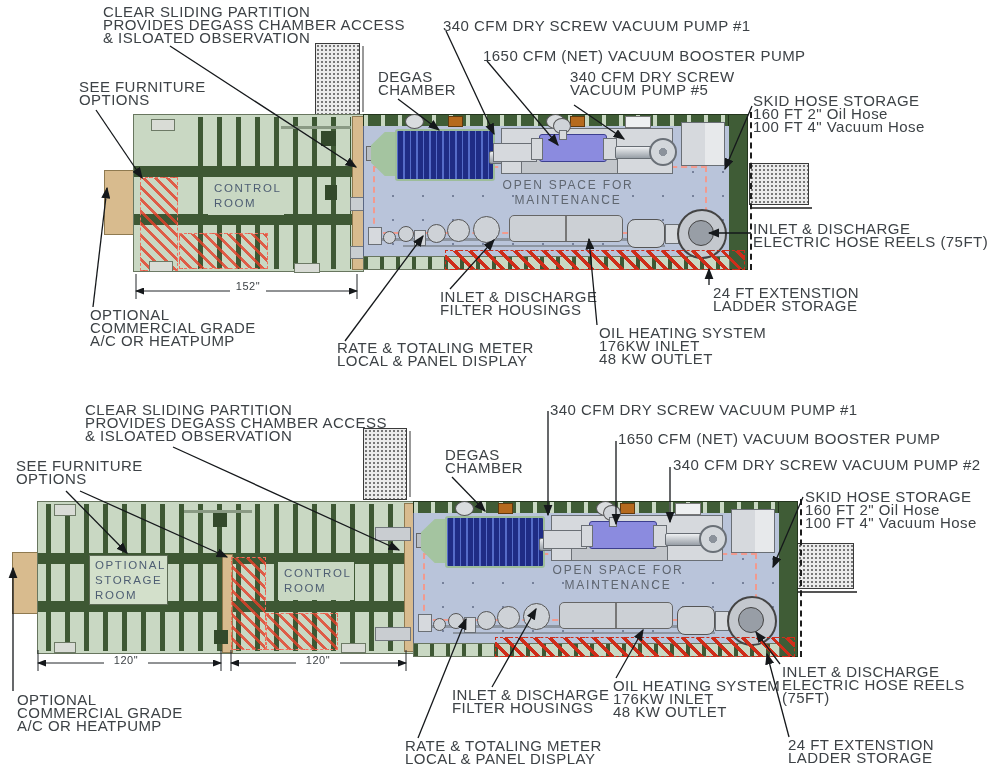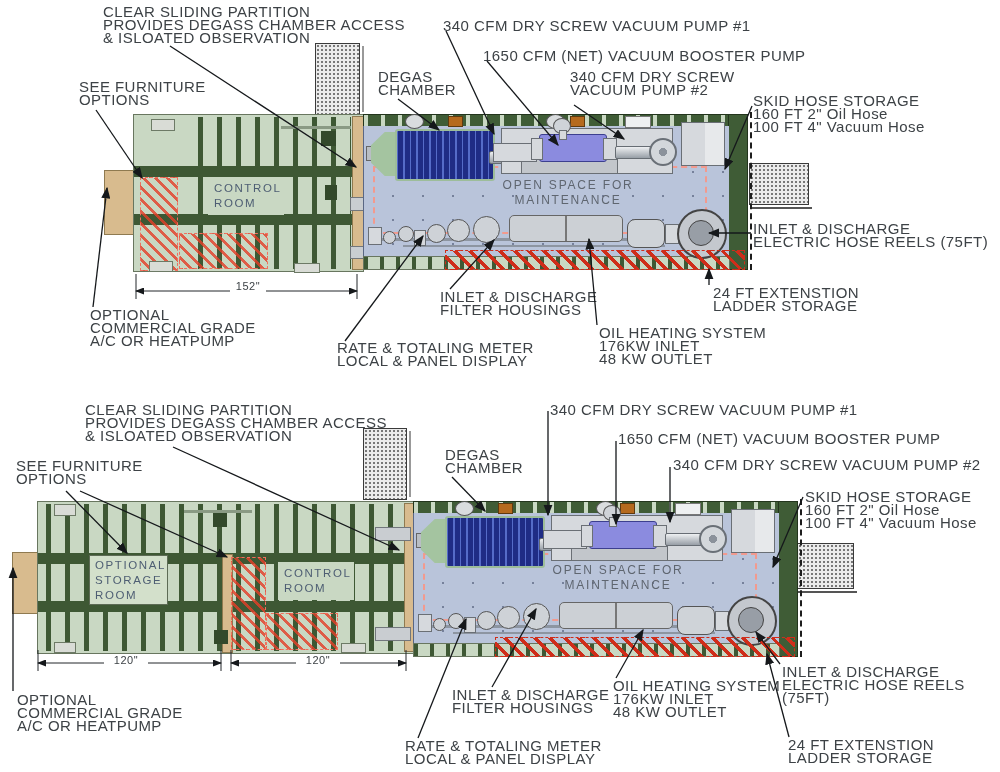--- a/index.html
+++ b/index.html
@@ -163,21 +163,21 @@
     <div class="note" style="left:103px;top:6px;">CLEAR SLIDING PARTITION
 PROVIDES DEGASS CHAMBER ACCESS
 &amp; ISLOATED OBSERVATION</div>
     <div class="note" style="left:79px;top:81px;">SEE FURNITURE
 OPTIONS</div>
     <div class="note" style="left:378px;top:71px;">DEGAS
 CHAMBER</div>
     <div class="note" style="left:443px;top:20px;">340 CFM DRY SCREW VACUUM PUMP #1</div>
     <div class="note" style="left:483px;top:50px;">1650 CFM (NET) VACUUM BOOSTER PUMP</div>
     <div class="note" style="left:570px;top:71px;">340 CFM DRY SCREW
-VACUUM PUMP #2</div>
+VACUUM PUMP #5</div>
     <div class="note" style="left:753px;top:95px;">SKID HOSE STORAGE
 160 FT  2" Oil Hose
 100 FT 4" Vacuum Hose</div>
     <div class="note" style="left:753px;top:223px;">INLET &amp; DISCHARGE
 ELECTRIC HOSE REELS (75FT)</div>
     <div class="note" style="left:713px;top:287px;">24 FT EXTENSTION
 LADDER STORAGE</div>
     <div class="note" style="left:599px;top:327px;">OIL HEATING SYSTEM
 176KW INLET
 48 KW OUTLET</div>

